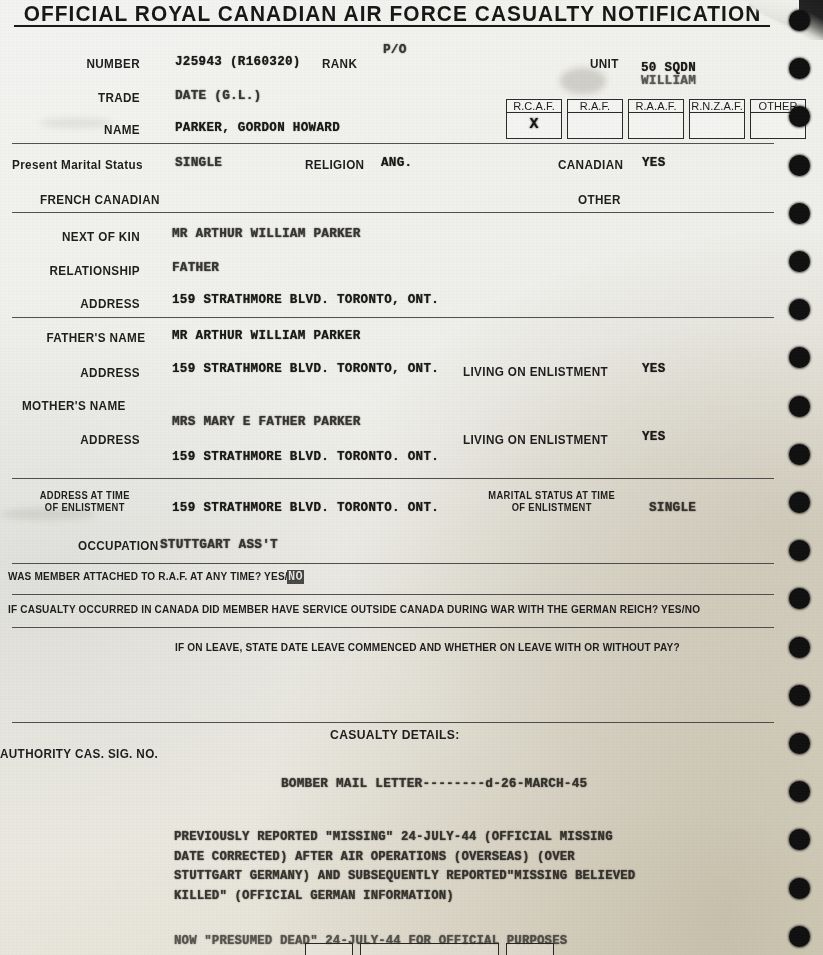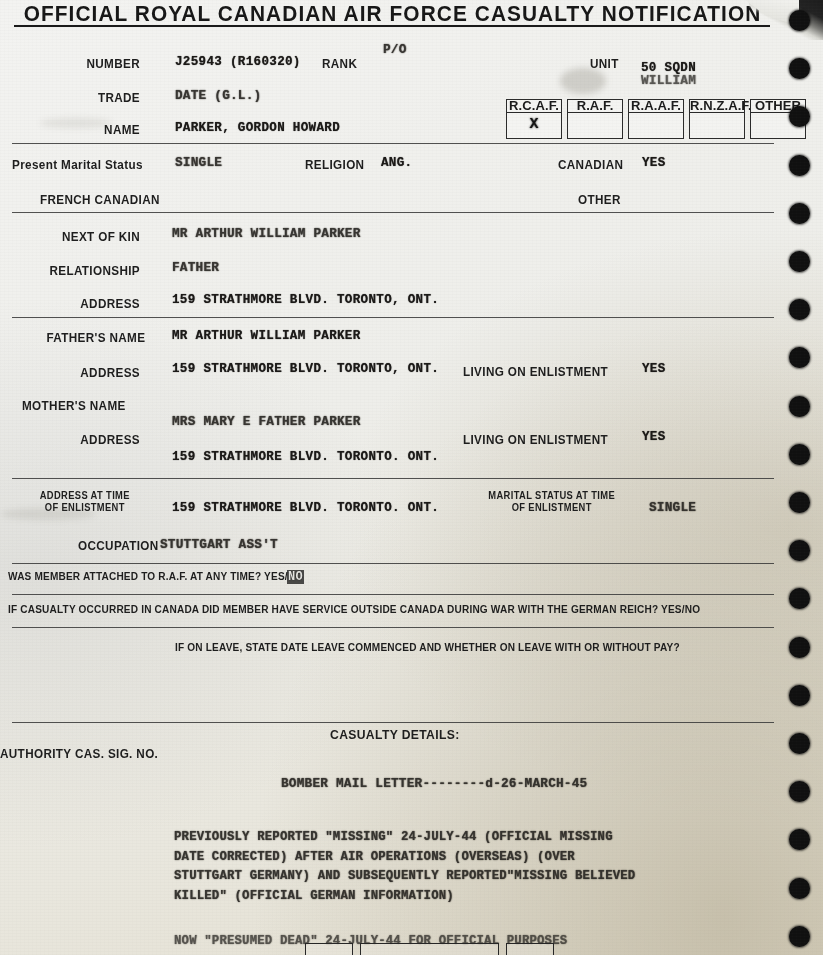--- a/index.html
+++ b/index.html
@@ -71,21 +71,21 @@
   .typed.blk{color:#151311;opacity:.97;text-shadow:0 0 1px rgba(0,0,0,.8);}
   .typed.body{font-size:12.2px;line-height:19.5px;white-space:pre;letter-spacing:.25px;}
   
   .svcbox{
     position:absolute;width:54px;height:38px;
     border:1.4px solid #2a2a2a;background:rgba(255,255,255,.28);
   }
   .svcbox .cap{
     position:absolute;left:0;top:0;width:54px;height:12px;
     border-bottom:1.1px solid #2a2a2a;
-    font-size:13px;font-weight:bold;text-align:center;line-height:12px;
+    font-size:11px;font-weight:normal;text-align:center;line-height:12px;
     color:#1b1b1b;letter-spacing:.1px;
   }
   .svcbox .mark{
     position:absolute;left:0;top:12px;width:54px;height:26px;
     text-align:center;line-height:26px;
     font-family:"Liberation Mono",monospace;font-weight:bold;font-size:15px;
     color:#141414;text-shadow:0 0 2px rgba(0,0,0,.9);
   }
   
   .botbox{position:absolute;bottom:0;border:1.7px solid #262626;border-bottom:none;background:rgba(255,255,255,.2);}

